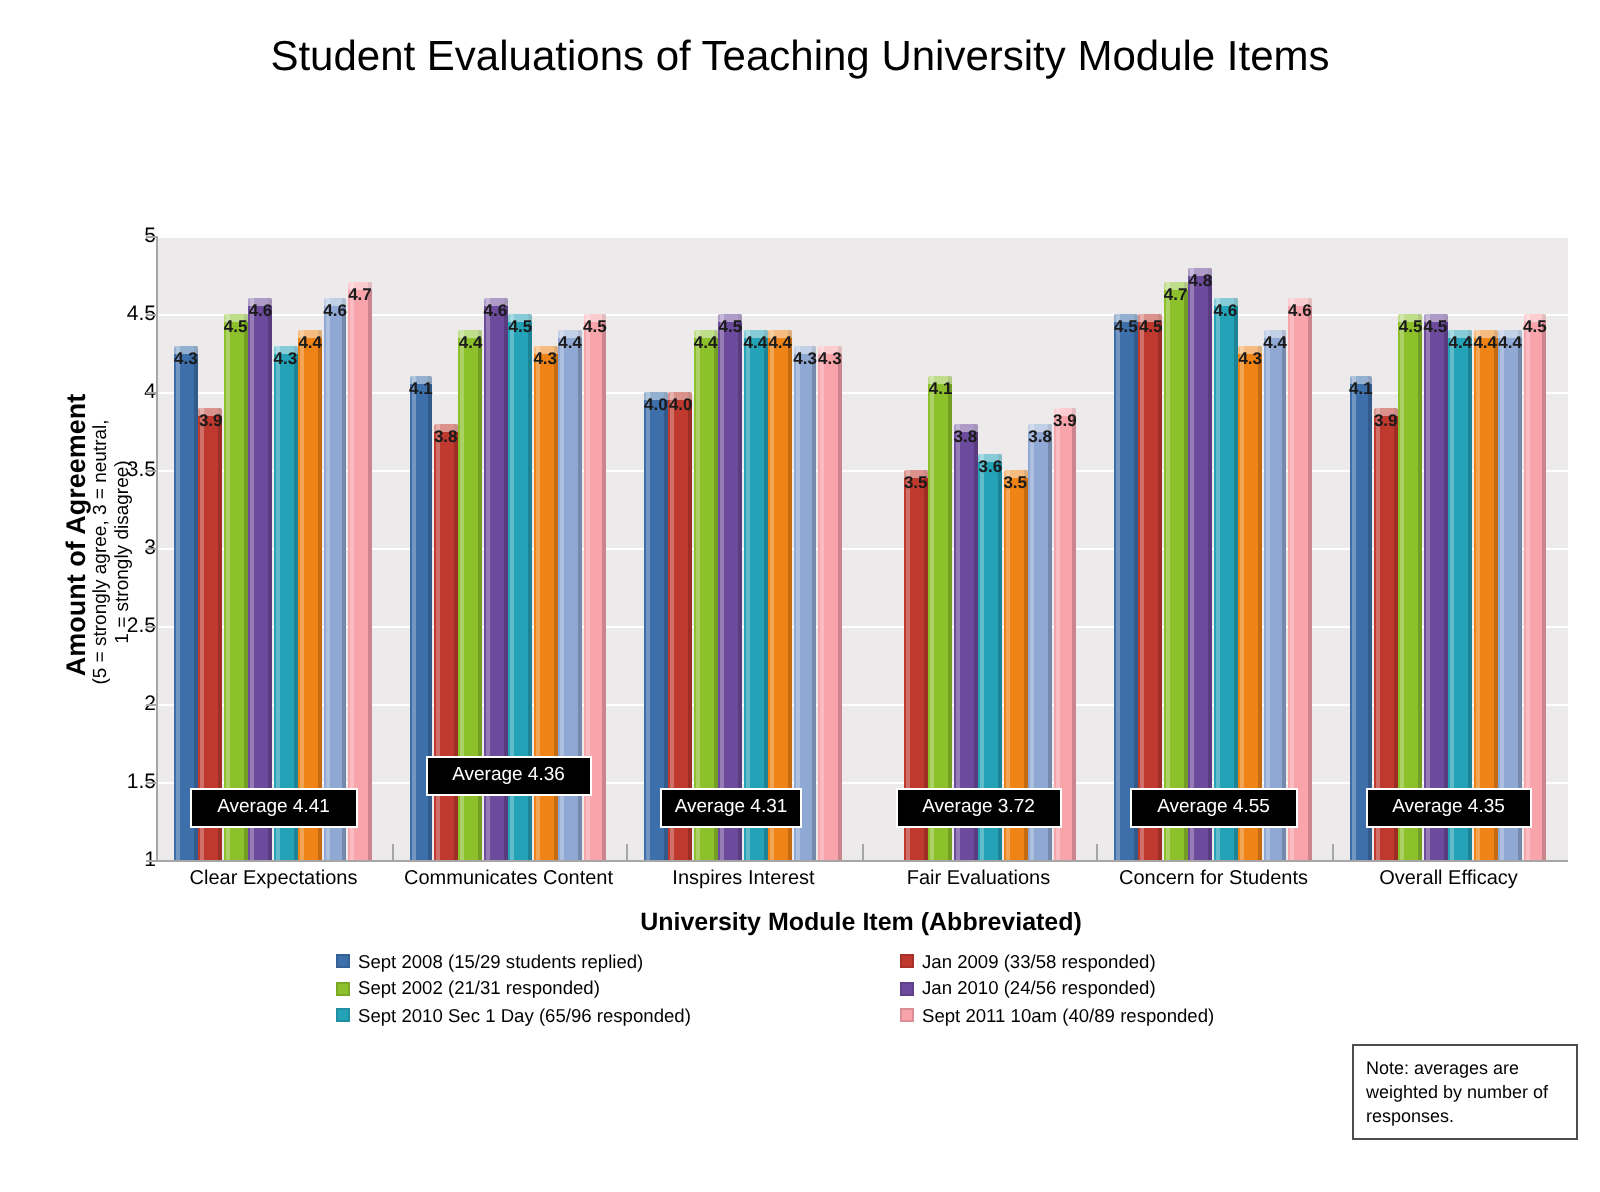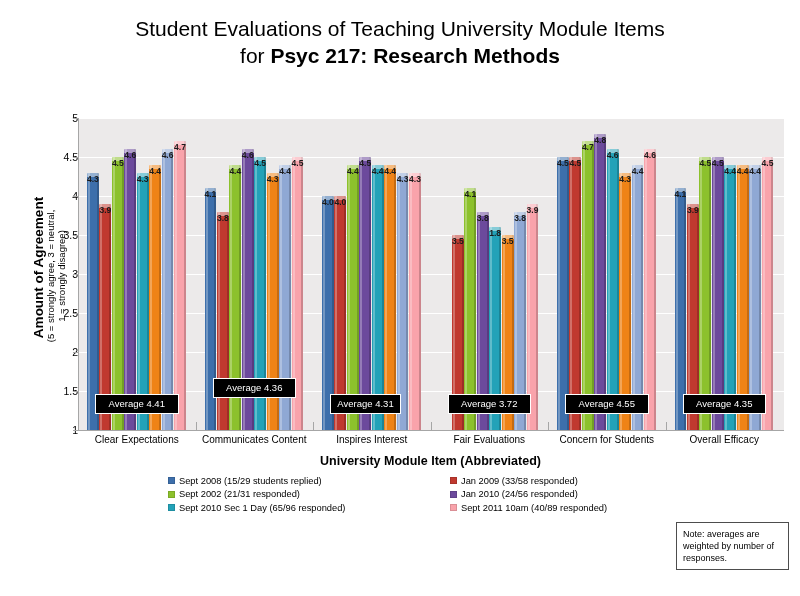--- a/index.html
+++ b/index.html
@@ -257,21 +257,20 @@
     font-size: 9px;
     color: #000;
     line-height: 1.35;
   }
 </style>
 </head>
 <body>
 
 <div id="chart-title">
   <span class="line1">Student Evaluations of Teaching University Module Items</span>
-  <span class="line2"><span>for </span><span class="bold">Psyc 217: Research Methods</span></span>
 </div>
 
 <div id="y-axis-title">
   <div class="vert-main">Amount of Agreement</div>
   <div class="vert-sub">(5 = strongly agree, 3 = neutral,
 1 = strongly disagree)</div>
 </div>
 
 <div id="y-axis-ticks">
     <div class="ytick-label" style="top: 0px;">5</div>
@@ -471,21 +470,21 @@
     <div class="bar" style="left: 398.812px; width: 11.8375px; height: 218.4px; background: rgb(108, 74, 156);">
       <div class="glint"></div>
       <div class="shade"></div>
       <div class="cap"></div>
       <div class="bar-label">3.8</div>
     </div>
     <div class="bar" style="left: 411.25px; width: 11.8375px; height: 202.8px; background: rgb(35, 162, 184);">
       <div class="glint"></div>
       <div class="shade"></div>
       <div class="cap"></div>
-      <div class="bar-label">1.8</div>
+      <div class="bar-label">3.6</div>
     </div>
     <div class="bar" style="left: 423.688px; width: 11.8375px; height: 195px; background: rgb(239, 131, 22);">
       <div class="glint"></div>
       <div class="shade"></div>
       <div class="cap"></div>
       <div class="bar-label">3.5</div>
     </div>
     <div class="bar" style="left: 436.125px; width: 11.8375px; height: 218.4px; background: rgb(143, 168, 212);">
       <div class="glint"></div>
       <div class="shade"></div>

